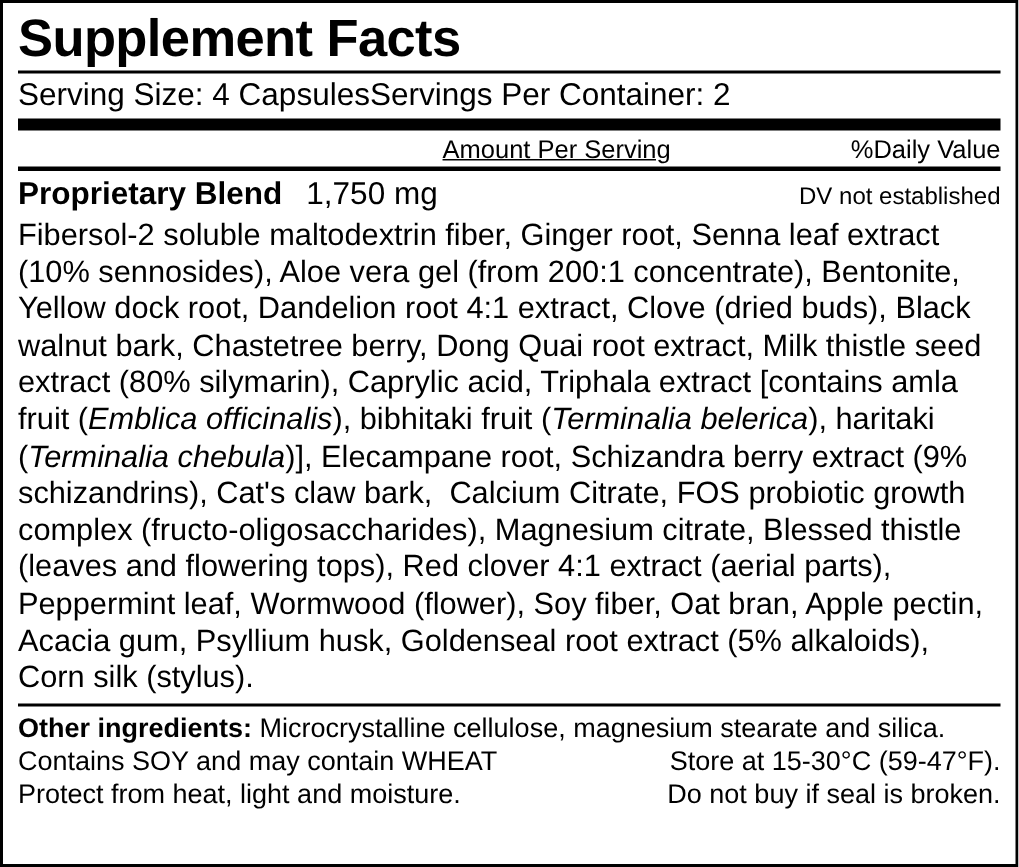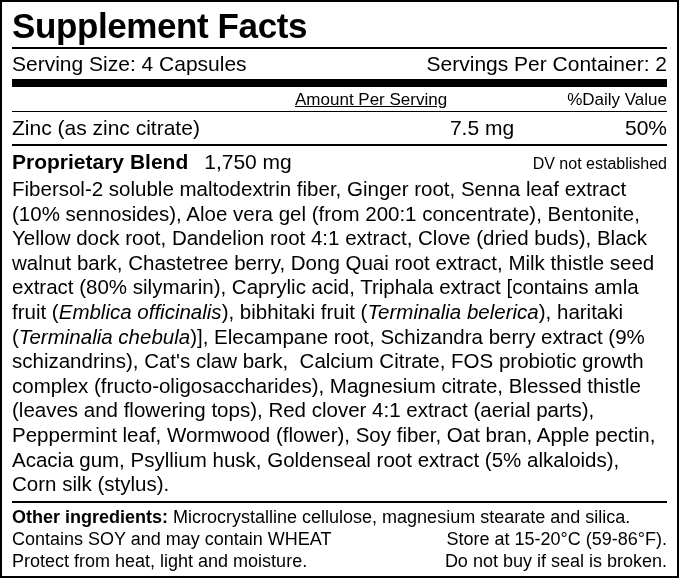--- a/index.html
+++ b/index.html
@@ -35,21 +35,21 @@
   .rule-med {
     border-bottom: 2px solid #000000;
     margin: 0;
   }
   .rule-thick {
     border-bottom: 8px solid #000000;
     margin: 0;
   }
   .serving-row {
     display: flex;
-    justify-content: space-between;
+    justify-content: flex-start;
     align-items: baseline;
     font-size: 21px;
     line-height: 27px;
     padding: 1px 0 2px 0;
   }
   .serving-row .left { white-space: nowrap; }
   .serving-row .right { white-space: nowrap; }
 
   .amount-row {
     display: flex;
@@ -151,25 +151,20 @@
 
   <div class="rule-thick"></div>
 
   <div class="amount-row">
     <span class="aps">Amount Per Serving</span>
     <span class="dv">%Daily Value</span>
   </div>
 
   <div class="rule-thin"></div>
 
-  <div class="nutrient-row">
-    <span class="nname">Zinc (as zinc citrate)</span>
-    <span class="namount">7.5 mg</span>
-    <span class="npct">50%</span>
-  </div>
 
   <div class="rule-med"></div>
 
   <div class="blend-head">
     <span class="bname">Proprietary Blend</span>
     <span class="bamt">1,750 mg</span>
     <span class="bdv">DV not established</span>
   </div>
 
   <div class="blend-body">
@@ -178,21 +173,21 @@
 
   <div class="rule-med"></div>
 
   <div class="other-block">
     <div class="other-line1">
       <b>Other ingredients:</b>
       <span>Microcrystalline cellulose, magnesium stearate and silica.</span>
     </div>
     <div class="other-two">
       <span class="l">Contains SOY and may contain WHEAT</span>
-      <span class="r">Store at 15-20°C (59-86°F).</span>
+      <span class="r">Store at 15-30°C (59-47°F).</span>
     </div>
     <div class="other-two">
       <span class="l">Protect from heat, light and moisture.</span>
       <span class="r">Do not buy if seal is broken.</span>
     </div>
   </div>
 
 </div>
 
 </body></html>

